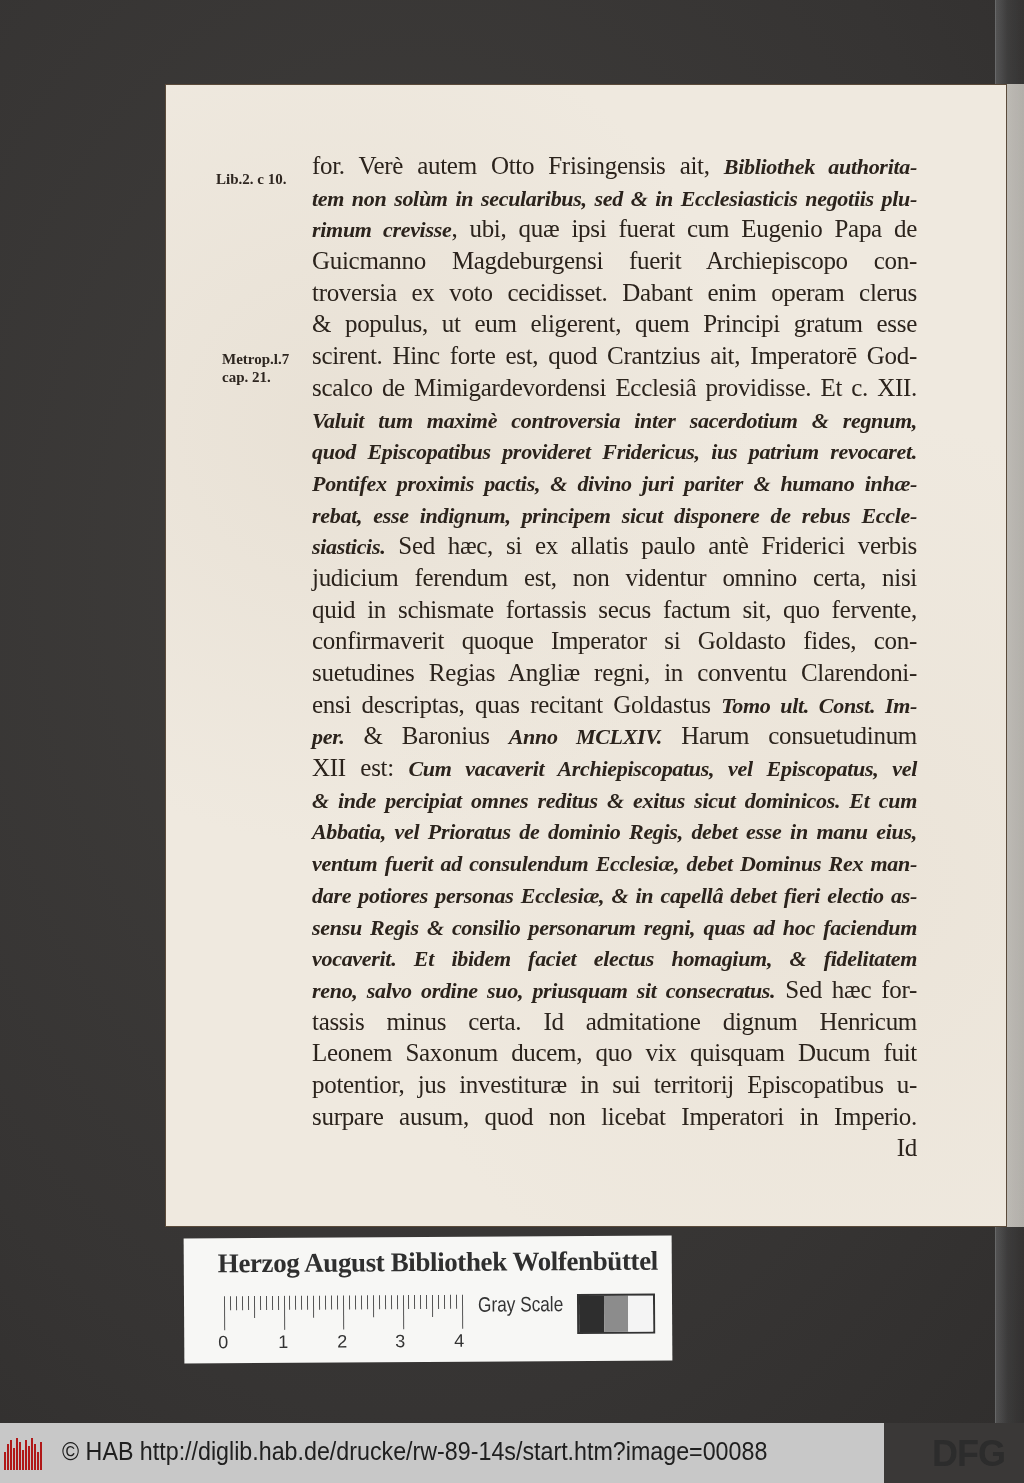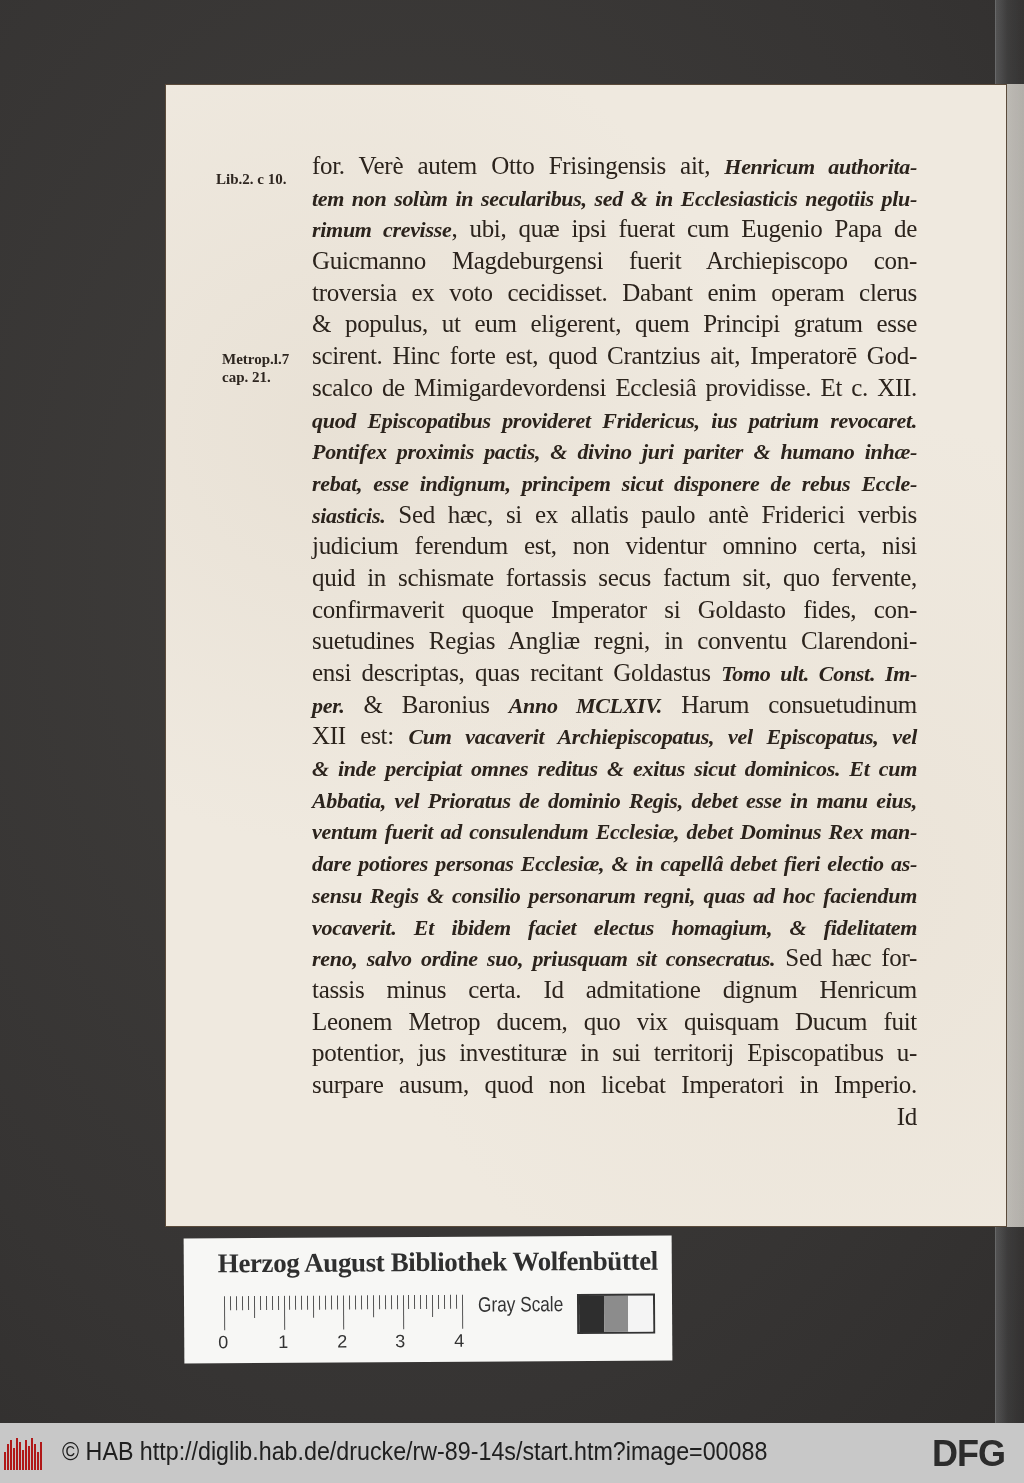--- a/index.html
+++ b/index.html
@@ -90,21 +90,21 @@
       transform: scaleX(0.82); transform-origin: left center;
     }
     .swatches {
       position: absolute; left: 393px; top: 58px;
       width: 74px; height: 36px; border: 2px solid #333; display: flex;
     }
     .swatch { flex: 1; }
 
     
     .footer {
-      position: absolute; left: 0; top: 1423px; width: 1024px; height: 60px;
+      position: absolute; left: 0; top: 1423px; width: 884px; height: 60px;
       background: #c8c8c8;
       display: flex; align-items: center;
     }
     .hab-logo {
       position: absolute; left: 4px; top: 15px; width: 42px; height: 32px;
       display: flex; align-items: flex-end; gap: 1px;
     }
     .hab-logo span { display: block; width: 2px; background: #b01818; }
     .footer-text {
       position: absolute; left: 62px; top: 14px;
@@ -128,48 +128,49 @@
 
 <div class="page"></div>
 
 <div class="margin-note" style="left:216px; top:170px;">Lib.2. c 10.</div>
 <div class="margin-note" style="left:222px; top:350px;">
   <div>Metrop.l.7</div>
   <div>cap. 21.</div>
 </div>
 
 <div class="text-block" id="text-block">
-    <div class="line"><span>for. Verè autem Otto Frisingensis ait, </span><span class="it">Henricum authorita-</span></div>
+    <div class="line"><span>for. Verè autem Otto Frisingensis ait, </span><span class="it">Bibliothek authorita-</span></div>
     <div class="line"><span class="it">tem non solùm in secularibus, sed &amp; in Ecclesiasticis negotiis plu-</span></div>
     <div class="line"><span class="it">rimum crevisse</span><span>, ubi, quæ ipsi fuerat cum Eugenio Papa de</span></div>
     <div class="line"><span>Guicmanno Magdeburgensi fuerit Archiepiscopo con-</span></div>
     <div class="line"><span>troversia ex voto cecidisset. Dabant enim operam clerus</span></div>
     <div class="line"><span>&amp; populus, ut eum eligerent, quem Principi gratum esse</span></div>
     <div class="line"><span>scirent. Hinc forte est, quod Crantzius ait, Imperatorē God-</span></div>
     <div class="line"><span>scalco de Mimigardevordensi Ecclesiâ providisse. Et c. XII.</span></div>
+    <div class="line"><span class="it">Valuit tum maximè controversia inter sacerdotium &amp; regnum,</span></div>
     <div class="line"><span class="it">quod Episcopatibus provideret Fridericus, ius patrium revocaret.</span></div>
     <div class="line"><span class="it">Pontifex proximis pactis, &amp; divino juri pariter &amp; humano inhæ-</span></div>
     <div class="line"><span class="it">rebat, esse indignum, principem sicut disponere de rebus Eccle-</span></div>
     <div class="line"><span class="it">siasticis.</span><span>  Sed hæc, si ex allatis paulo antè Friderici verbis</span></div>
     <div class="line"><span>judicium ferendum est, non videntur omnino certa, nisi</span></div>
     <div class="line"><span>quid in schismate fortassis secus factum sit, quo fervente,</span></div>
     <div class="line"><span>confirmaverit quoque Imperator si Goldasto fides, con-</span></div>
     <div class="line"><span>suetudines Regias Angliæ regni, in conventu Clarendoni-</span></div>
     <div class="line"><span>ensi descriptas, quas recitant Goldastus </span><span class="it">Tomo ult. Const. Im-</span></div>
     <div class="line"><span class="it">per.</span><span> &amp; Baronius </span><span class="it">Anno MCLXIV.</span><span> Harum consuetudinum</span></div>
     <div class="line"><span>XII est: </span><span class="it">Cum vacaverit Archiepiscopatus, vel Episcopatus, vel</span></div>
     <div class="line"><span class="it">&amp; inde percipiat omnes reditus &amp; exitus sicut dominicos. Et cum</span></div>
     <div class="line"><span class="it">Abbatia, vel Prioratus de dominio Regis, debet esse in manu eius,</span></div>
     <div class="line"><span class="it">ventum fuerit ad consulendum Ecclesiæ, debet Dominus Rex man-</span></div>
     <div class="line"><span class="it">dare potiores personas Ecclesiæ, &amp; in capellâ debet fieri electio as-</span></div>
     <div class="line"><span class="it">sensu Regis &amp; consilio personarum regni, quas ad hoc faciendum</span></div>
     <div class="line"><span class="it">vocaverit.   Et ibidem faciet electus homagium, &amp; fidelitatem</span></div>
     <div class="line"><span class="it">reno, salvo ordine suo, priusquam sit consecratus.</span><span>  Sed hæc for-</span></div>
     <div class="line"><span>tassis minus certa.   Id admitatione dignum Henricum</span></div>
-    <div class="line"><span>Leonem Metrop ducem, quo vix quisquam Ducum fuit</span></div>
+    <div class="line"><span>Leonem Saxonum ducem, quo vix quisquam Ducum fuit</span></div>
     <div class="line"><span>potentior, jus investituræ in sui territorij Episcopatibus u-</span></div>
     <div class="line"><span>surpare ausum, quod non licebat Imperatori in Imperio.</span></div>
     <div class="line last-right"><span>Id</span></div>
   </div>
 
 <div class="scale-card">
   <div class="scale-title">Herzog August Bibliothek Wolfenbüttel</div>
   <div class="ruler" id="ruler">
       <div class="tick" style="left: 0px; height: 34px;"></div>
       <div class="tick" style="left: 5.95px; height: 14px;"></div>

